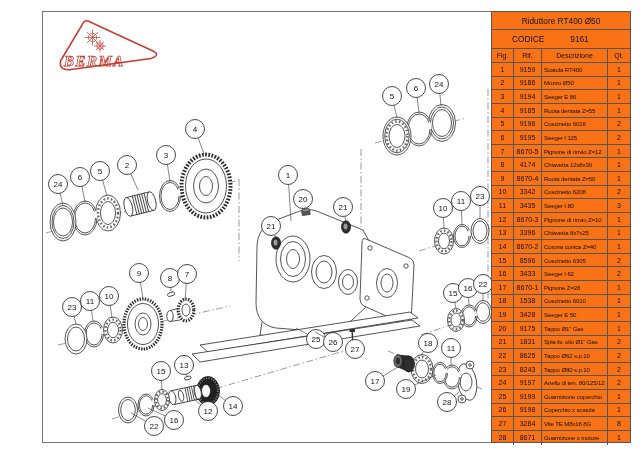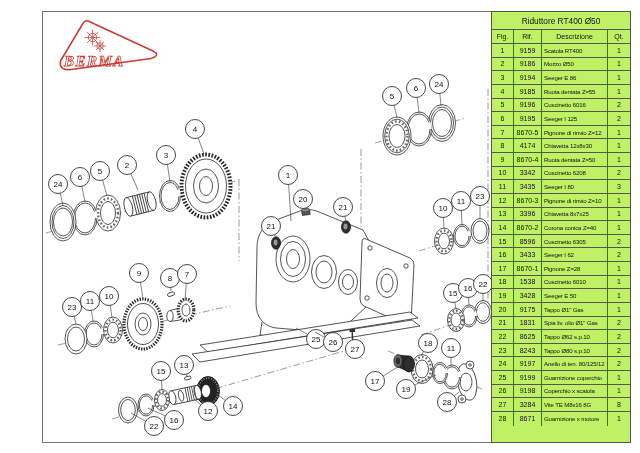--- a/index.html
+++ b/index.html
@@ -15,21 +15,21 @@
   .teeth-s{fill:none;stroke:#2a2a2a;stroke-width:3.2;stroke-dasharray:1.4 1.3;}
   .leader{stroke:#444;stroke-width:.65;}
   .balloon{fill:#fff;stroke:#333;stroke-width:.9;}
   .balloon-txt{font-family:"Liberation Sans",sans-serif;font-size:8px;fill:#111;text-anchor:middle;}
   .logo-stroke{fill:none;stroke:#c93a31;stroke-width:1.5;stroke-linejoin:round;}
   .logo-thin{fill:none;stroke:#c93a31;stroke-width:.7;}
   .logo-text{font-family:"Liberation Serif",serif;font-style:italic;font-weight:bold;
              font-size:15px;letter-spacing:1.5px;fill:none;stroke:#c93a31;stroke-width:.75;}
   
   .parts-table{position:absolute;left:491px;top:11px;width:140px;height:432px;
-               box-sizing:border-box;border:1px solid #555;background:#bef264;font-size:7px;}
+               box-sizing:border-box;border:1px solid #555;background:#f97316;font-size:7px;}
   .t-title{height:17px;display:flex;align-items:center;justify-content:center;
            font-size:8.3px;border-bottom:1px solid #555;}
   .t-codice{height:18px;display:flex;align-items:center;font-size:8.3px;border-bottom:1px solid #555;}
   .t-codice .lbl{margin-left:20px;}
   .t-codice .val{margin-left:26px;}
   .t-head{height:13px;display:grid;grid-template-columns:22px 28px 66px 22px;
           border-bottom:1px solid #555;font-size:7px;}
   .t-head div{display:flex;align-items:center;justify-content:center;border-right:1px solid #555;overflow:hidden;}
   .t-head div:last-child{border-right:none;}
   .t-rows{height:382px;}
@@ -492,20 +492,24 @@
         <g>
           <line x1="355" y1="349" x2="353" y2="340" class="leader"></line>
           <circle cx="355" cy="349" r="9.5" class="balloon"></circle>
           <text x="355" y="351.7" class="balloon-txt">27</text>
         </g>
       </g>
   </svg>
 
   <div class="parts-table">
     <div class="t-title">Riduttore RT400 Ø50</div>
+    <div class="t-codice">
+      <span class="lbl">CODICE</span>
+      <span class="val">9161</span>
+    </div>
     <div class="t-head">
       <div>Fig.</div>
       <div>Rif.</div>
       <div>Descrizione</div>
       <div>Qt.</div>
     </div>
     <div class="t-rows" id="table-rows">
         <div class="t-row">
           <div class="t-cell c0">1</div>
           <div class="t-cell c1">9159</div>

